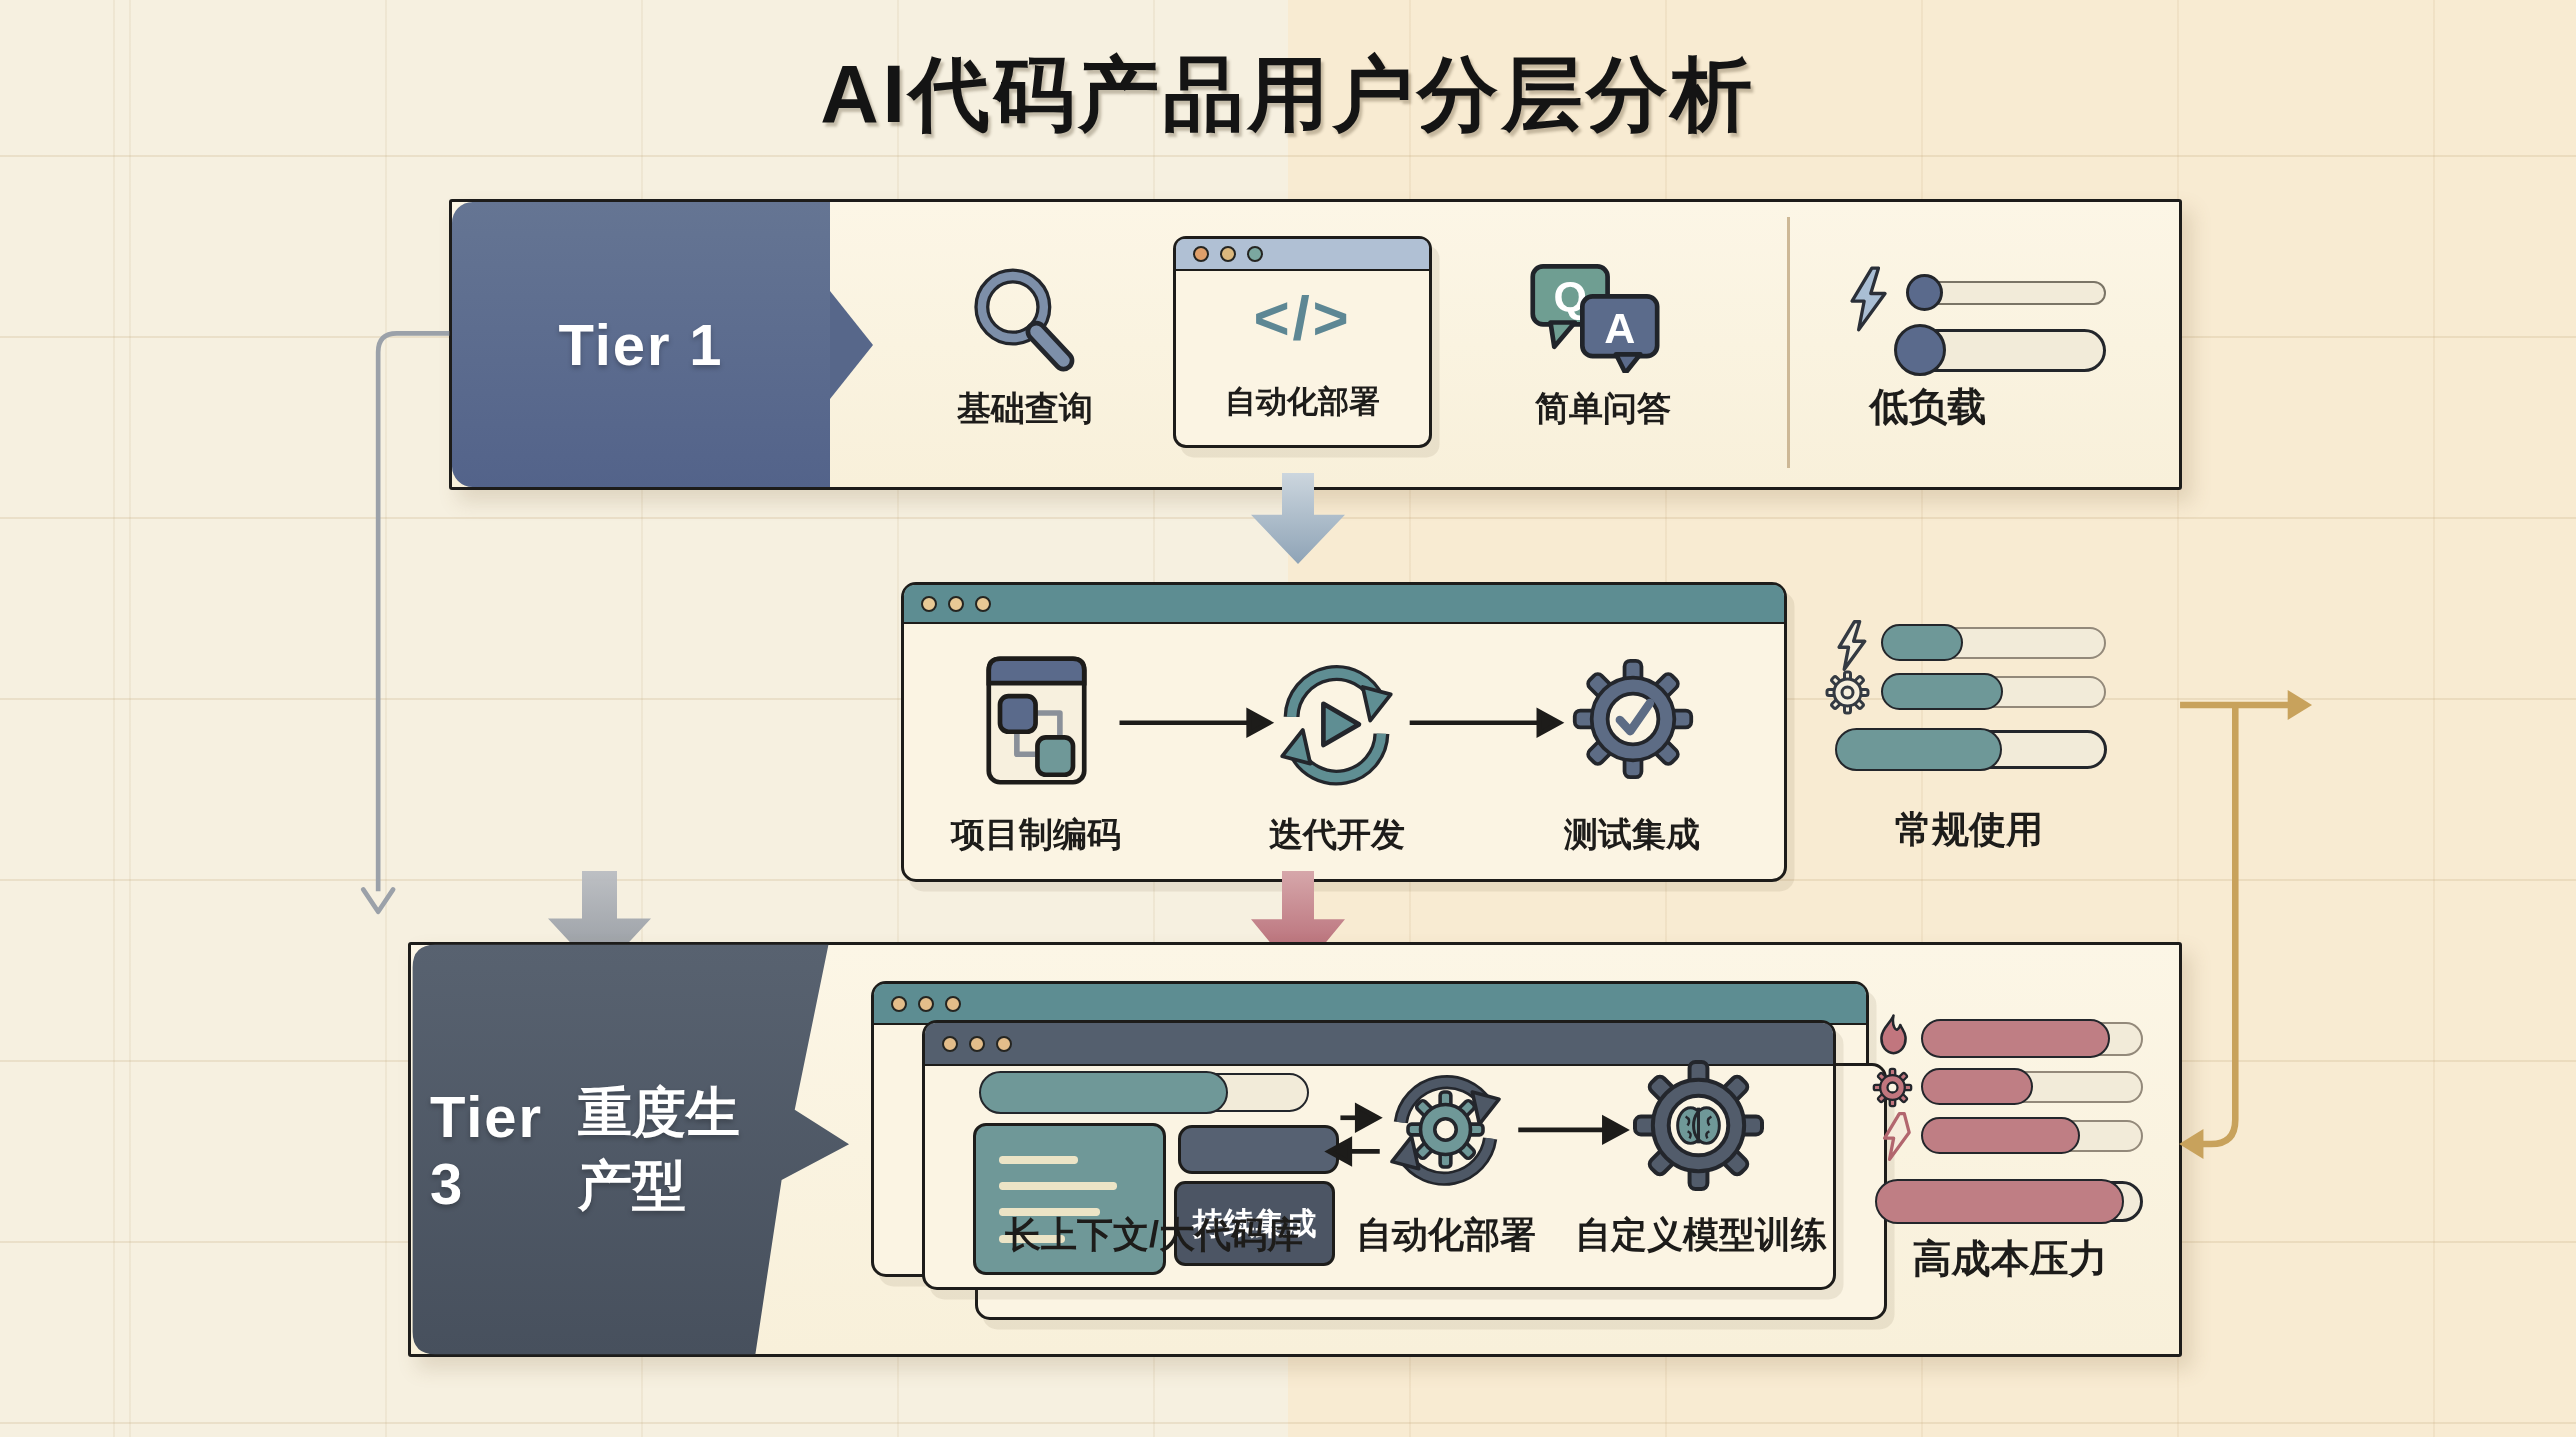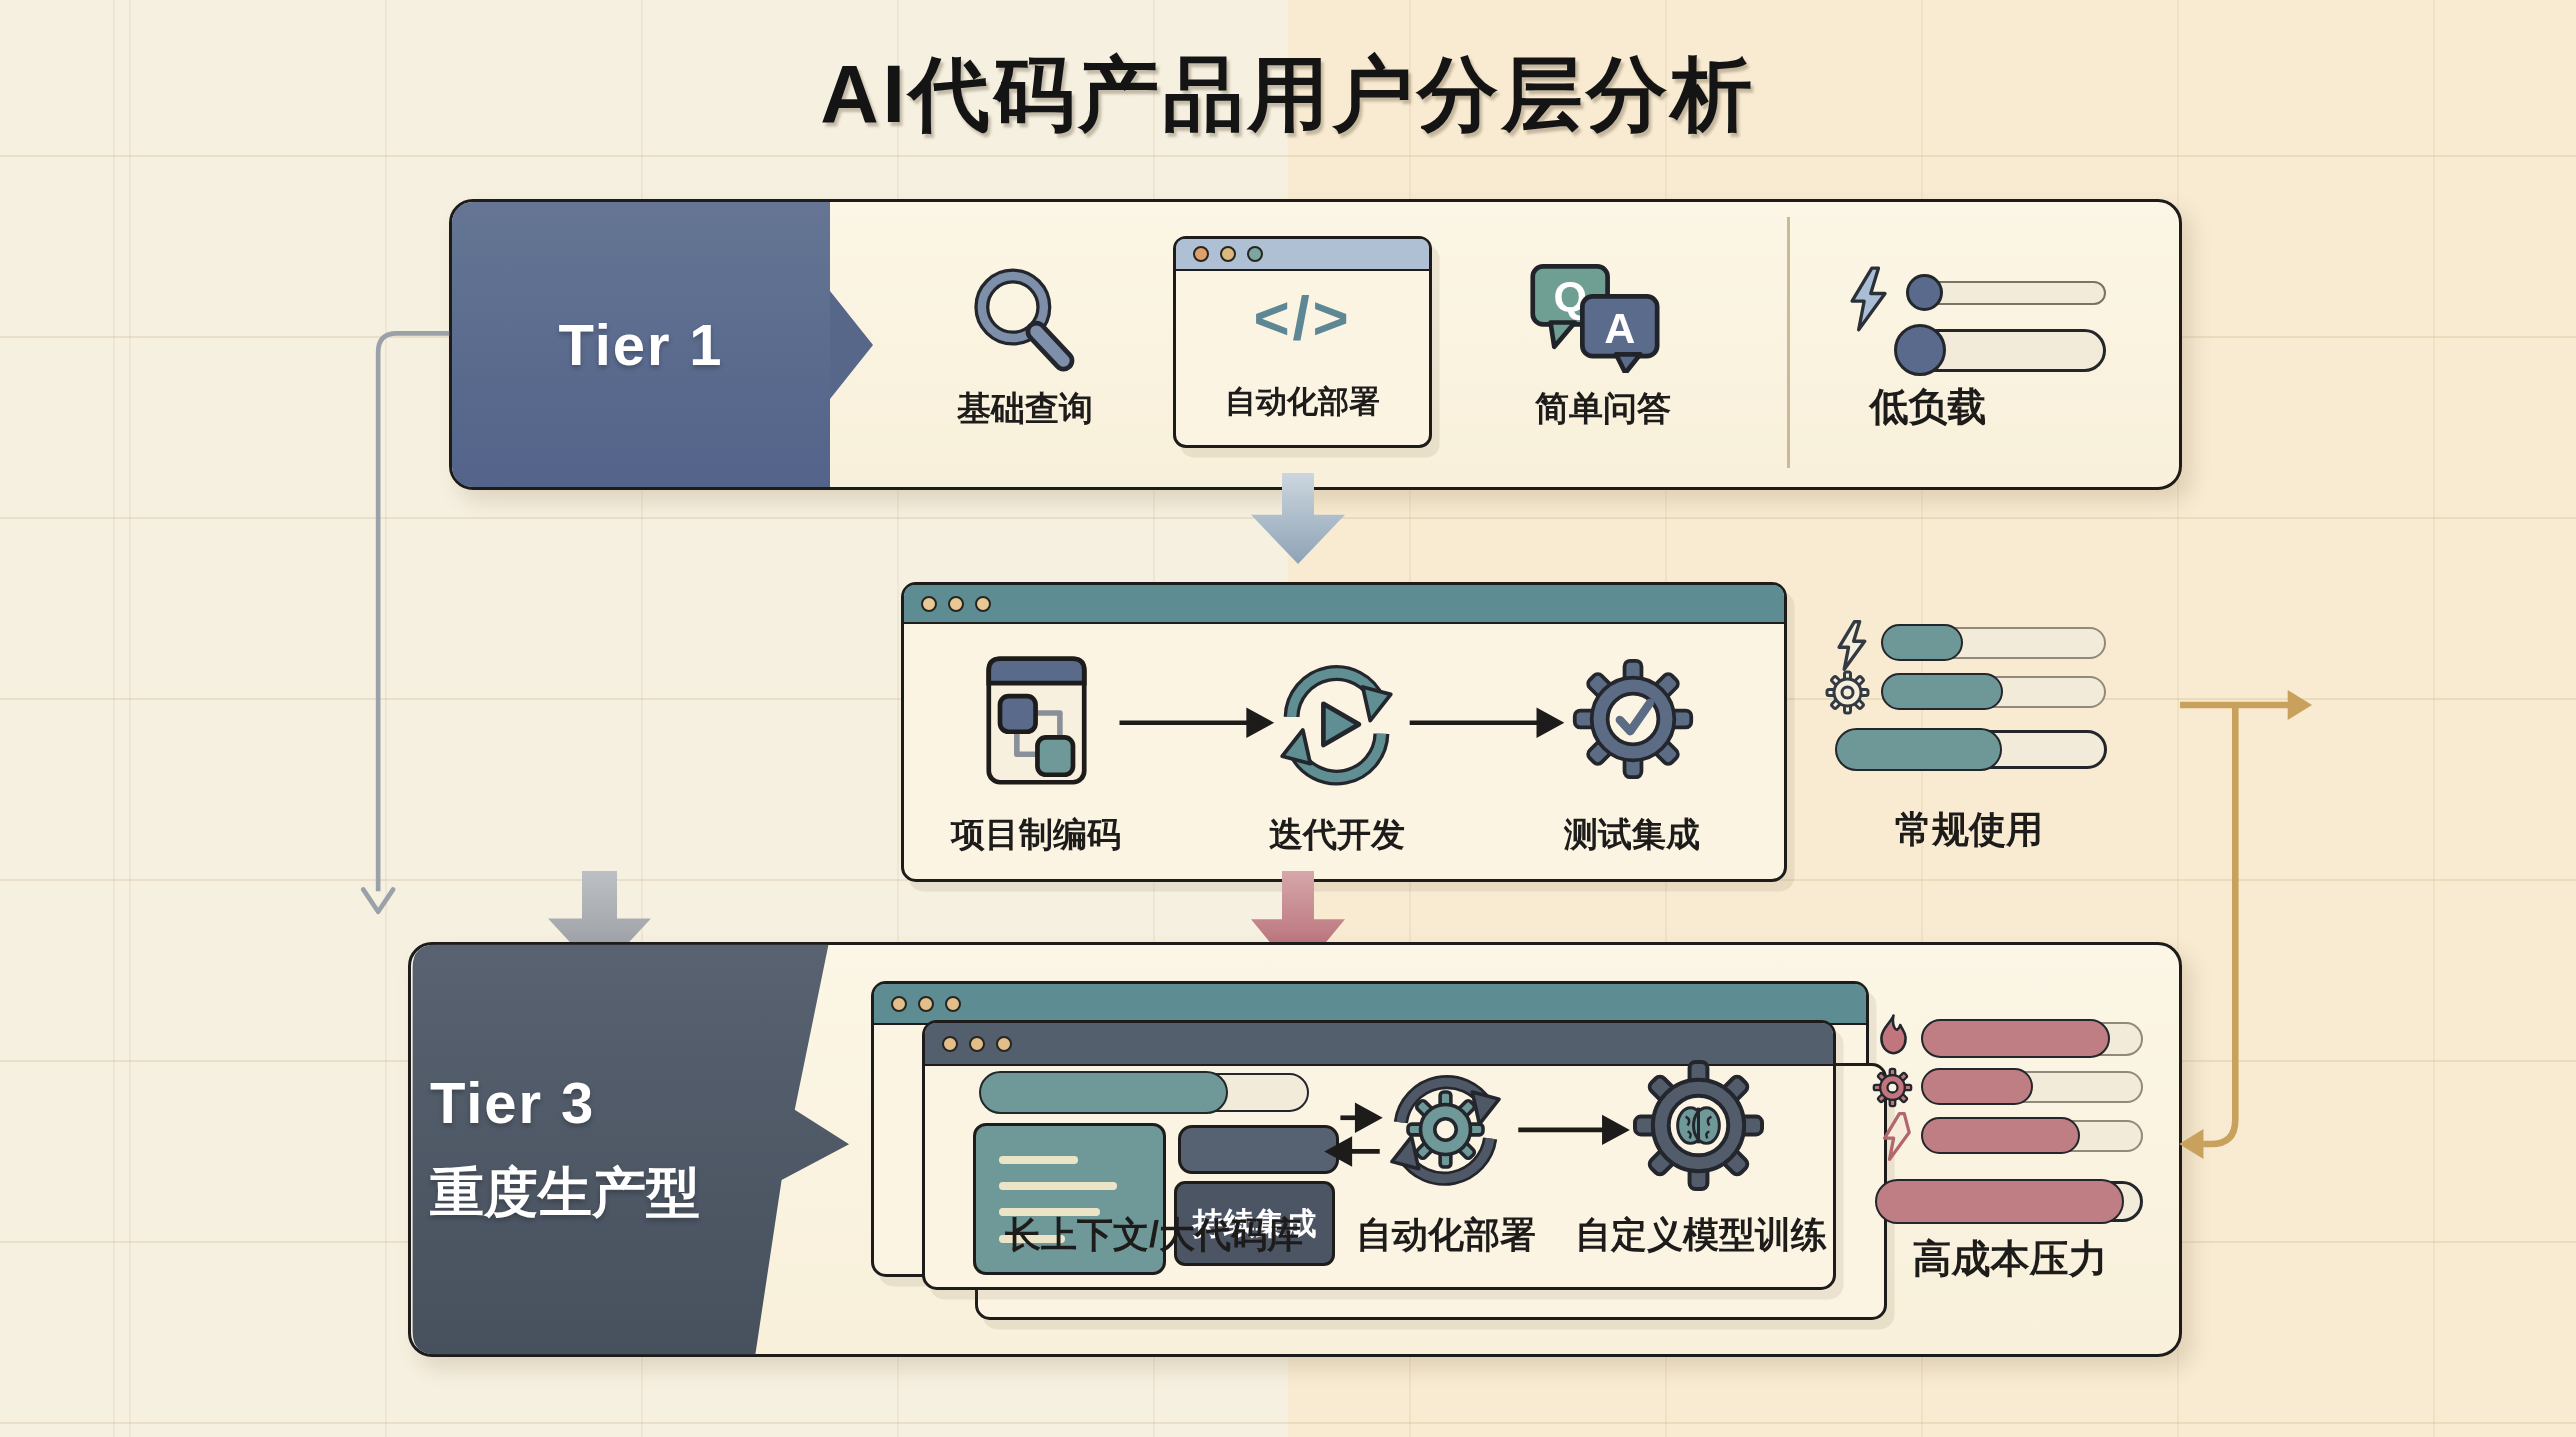--- a/index.html
+++ b/index.html
@@ -15,21 +15,21 @@
       repeating-linear-gradient(to right,rgba(186,158,110,.12) 0 1.9px,transparent 1.9px 256px);
     background-position:0 155px,129px 0;
   }
   .page-title{
     position:absolute;left:0;top:41px;width:100%;text-align:center;
     font-size:81px;font-weight:900;letter-spacing:3.7px;color:#141414;
     text-shadow:2.8px 3.7px 2.8px rgba(60,45,20,.28);
   }
   .panel{
     position:absolute;background:linear-gradient(180deg,#fcf6e6,#f8f0da);
-    border:3.7px solid #1d1c1a;border-radius:24px;
+    border:3.7px solid #1d1c1a;border-radius:3px;
     box-shadow:9.4px 11.2px 20.6px rgba(120,95,55,.18);
   }
   .tierblock{
     position:absolute;left:0;top:0;bottom:0;width:378px;
     border-radius:20.6px 0 0 20.6px;display:flex;flex-direction:column;
     justify-content:center;align-items:center;gap:19px;color:#fff;
   }
   .tierblock::after{
     content:"";position:absolute;left:100%;top:50%;transform:translateY(-50%);
     border-top:54px solid transparent;border-bottom:54px solid transparent;
@@ -187,21 +187,21 @@
   <div class="panel" style="left:408px;top:942px;width:1768px;height:409px;">
     <svg style="position:absolute;left:-3.7px;top:-3.7px;" width="487" height="417" viewBox="0 0 520 445">
       <defs>
         <linearGradient id="t3g" x1="0" y1="0" x2="0" y2="1">
           <stop offset="0" stop-color="#586270"></stop>
             <stop offset="1" stop-color="#47505d"></stop>
         </linearGradient>
       </defs>
       <path d="M30 4 H450 L414 180 L472 217 L400 255 L372 441 H30 Q6 441 6 417 V28 Q6 4 30 4 Z" fill="url(#t3g)"></path>
     </svg>
-    <div style="position:absolute;left:19px;top:0;bottom:0;width:356px;display:flex;flex-direction:column;justify-content:center;align-items:flex-start;gap:20.6px;color:#fff;">
+    <div style="position:absolute;left:19px;top:0;bottom:0;width:356px;display:flex;flex-direction:row;justify-content:center;align-items:center;gap:20.6px;color:#fff;">
       <div class="tier-en">Tier 3</div>
       <div class="tier-cn" style="font-size:54px;">重度生产型</div>
     </div>
   </div>
 
   <div class="window" style="left:871px;top:981px;width:992px;height:290px;border-radius:15px;">
     <div class="titlebar" style="height:41px;background:#5d8d92;border-radius:10.3px 10.3px 0 0;">
       <span class="dot" style="background:#e3bd8a;"></span>
       <span class="dot" style="background:#e3bd8a;"></span>
       <span class="dot" style="background:#e3bd8a;"></span>

